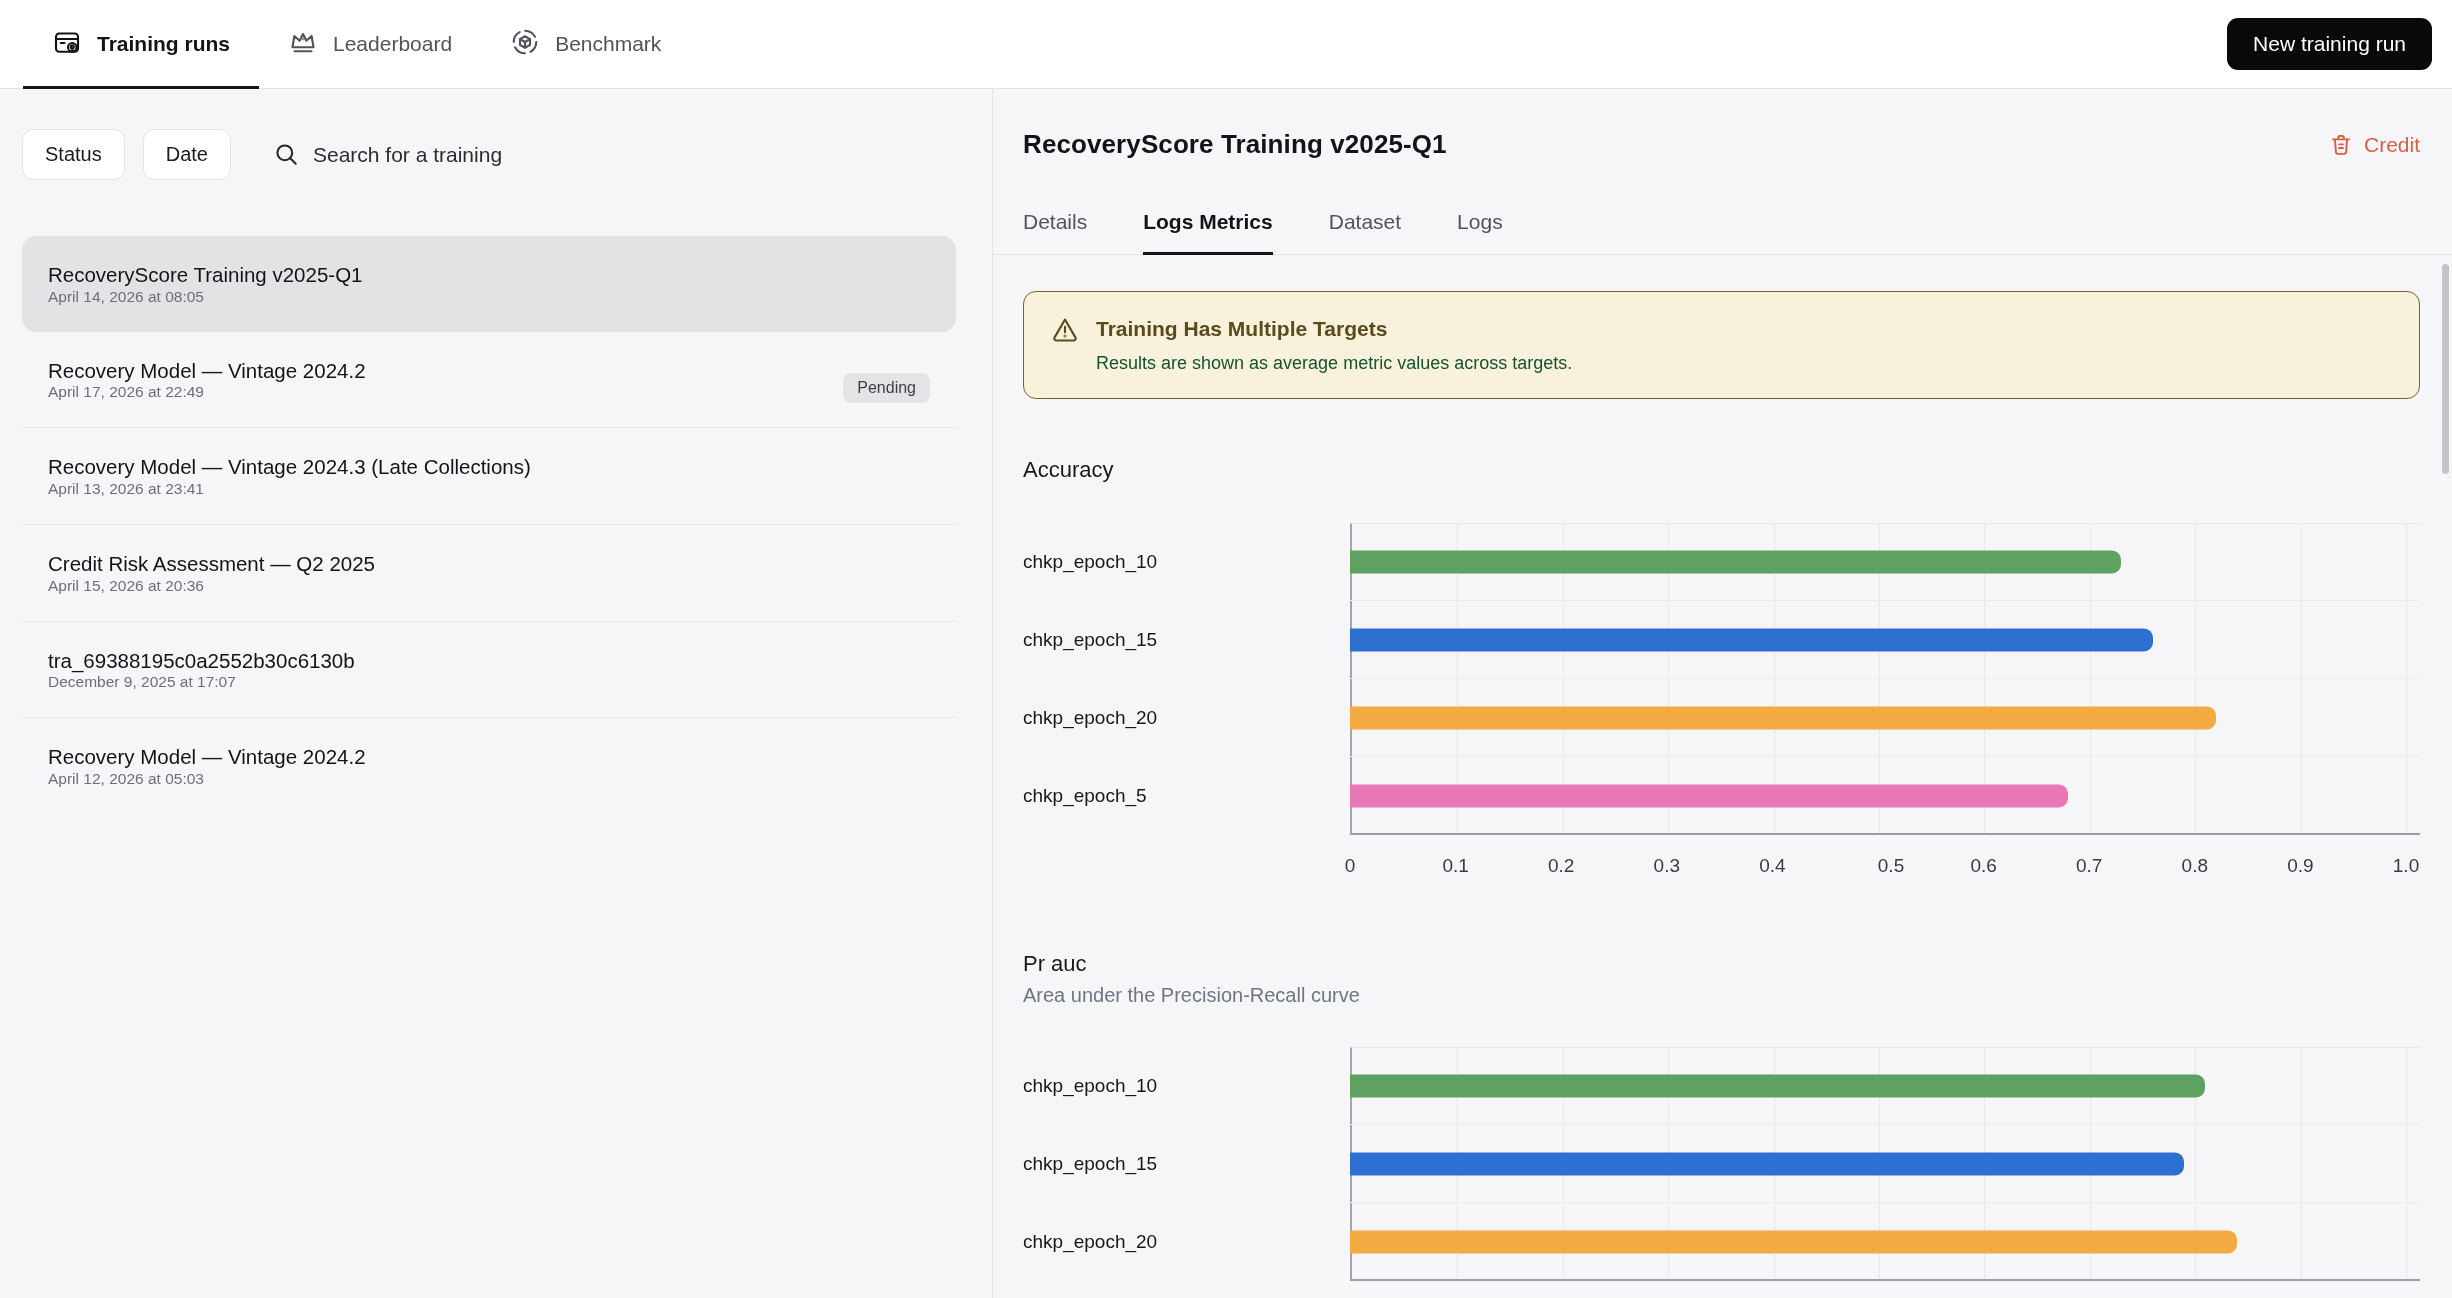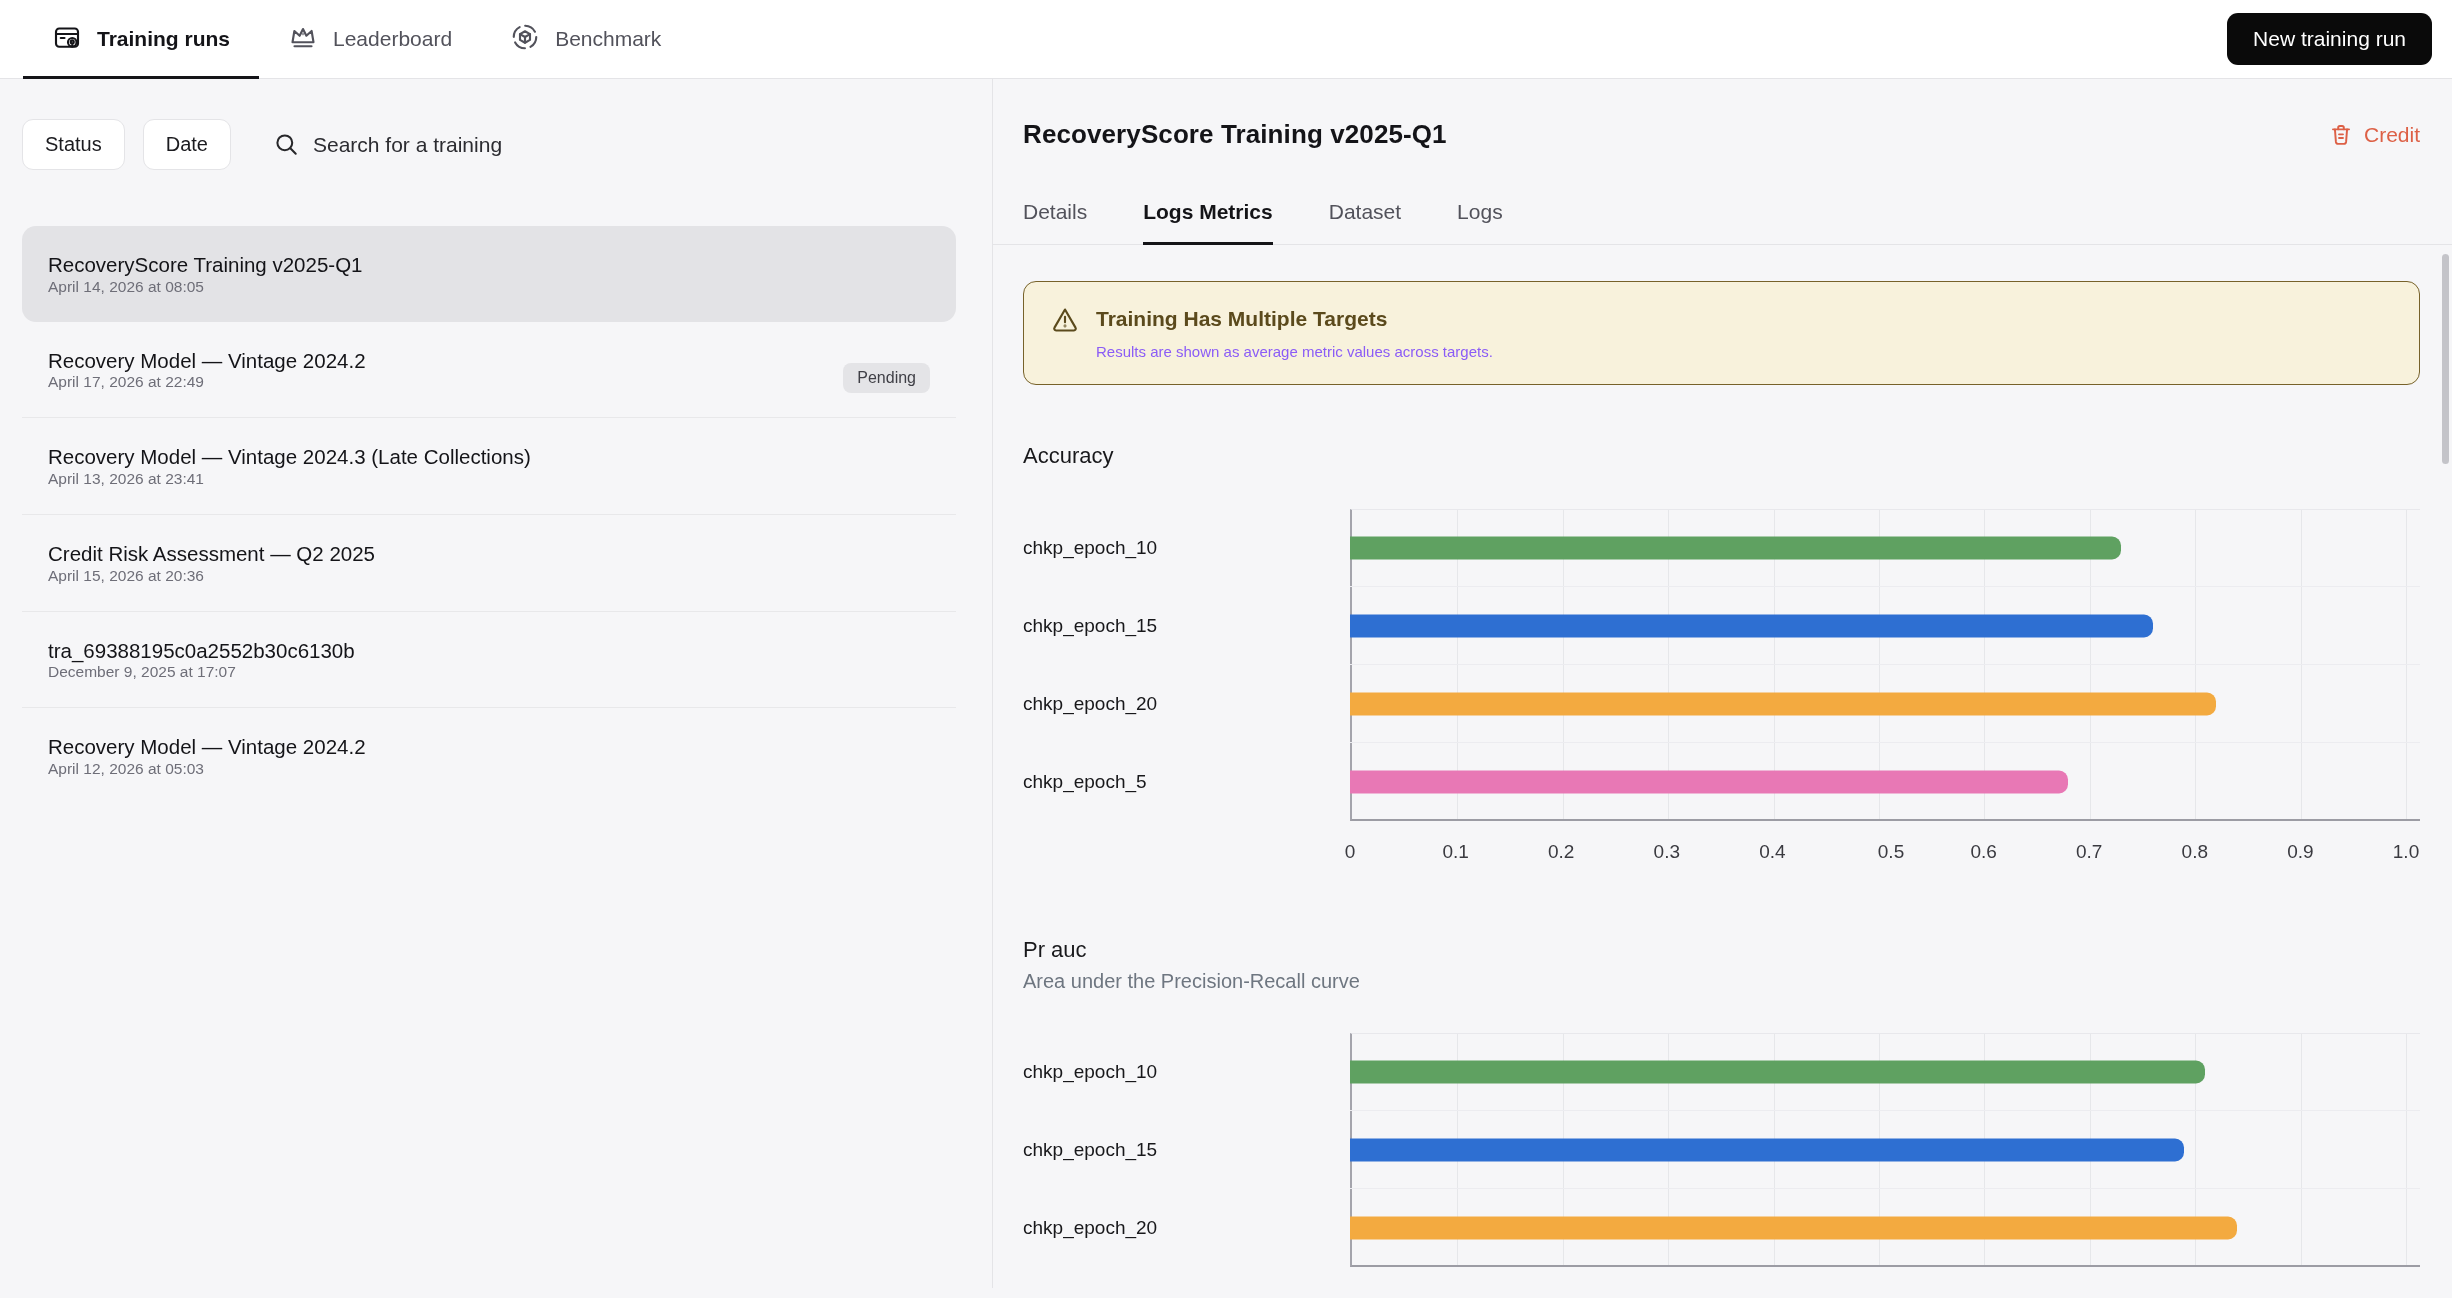--- a/index.html
+++ b/index.html
@@ -5,21 +5,21 @@
   * { box-sizing: border-box; margin: 0; padding: 0; }
   html, body { width: 2452px; height: 1298px; overflow: hidden; }
   body {
     font-family: "Liberation Sans", sans-serif;
     background: #f6f6f8;
     color: #1b1b1f;
   }
 
   
   .topbar {
-    height: 79px; background: #ffffff; border-bottom: 1px solid #e4e4e7;
+    height: 89px; background: #ffffff; border-bottom: 1px solid #e4e4e7;
     display: flex; align-items: stretch; justify-content: space-between;
   }
   .nav { display: flex; padding-left: 23px; }
   .nav-tab {
     display: flex; align-items: center; gap: 15px; padding: 0 29px;
     font-size: 21px; color: #52525b; position: relative; cursor: pointer; white-space: nowrap;
   }
   .nav-tab.active { color: #141418; font-weight: 700; }
   .nav-tab.active::after {
     content: ""; position: absolute; left: 0; right: 0; bottom: -1px;
@@ -94,21 +94,21 @@
     height: 3px; background: #141418;
   }
 
   
   .banner {
     margin-top: 36px; background: #f8f2dc; border: 1.5px solid #77622a;
     border-radius: 13px; padding: 22px 26px 24px;
   }
   .banner-title-row { display: flex; align-items: center; gap: 16px; }
   .banner-title { font-size: 21px; font-weight: 700; color: #5b4a1c; }
-  .banner-msg { font-size: 15px; color: #8b5cf6; margin-top: 9px; padding-left: 46px; }
+  .banner-msg { font-size: 18px; color: #14532d; margin-top: 9px; padding-left: 46px; }
 
   
   .metric-section { margin-top: 58px; }
   .metric-title { font-size: 22px; color: #18181b; font-weight: 500; }
   .metric-subtitle { font-size: 20px; color: #6e7680; margin-top: 7px; }
   .chart { margin-top: 40px; }
   .rows { position: relative; }
   .grid-overlay {
     position: absolute; left: 327px; right: 0; top: 0; bottom: 0;
     border-left: 2px solid #a4a4ac; border-bottom: 2px solid #9c9ca4;

